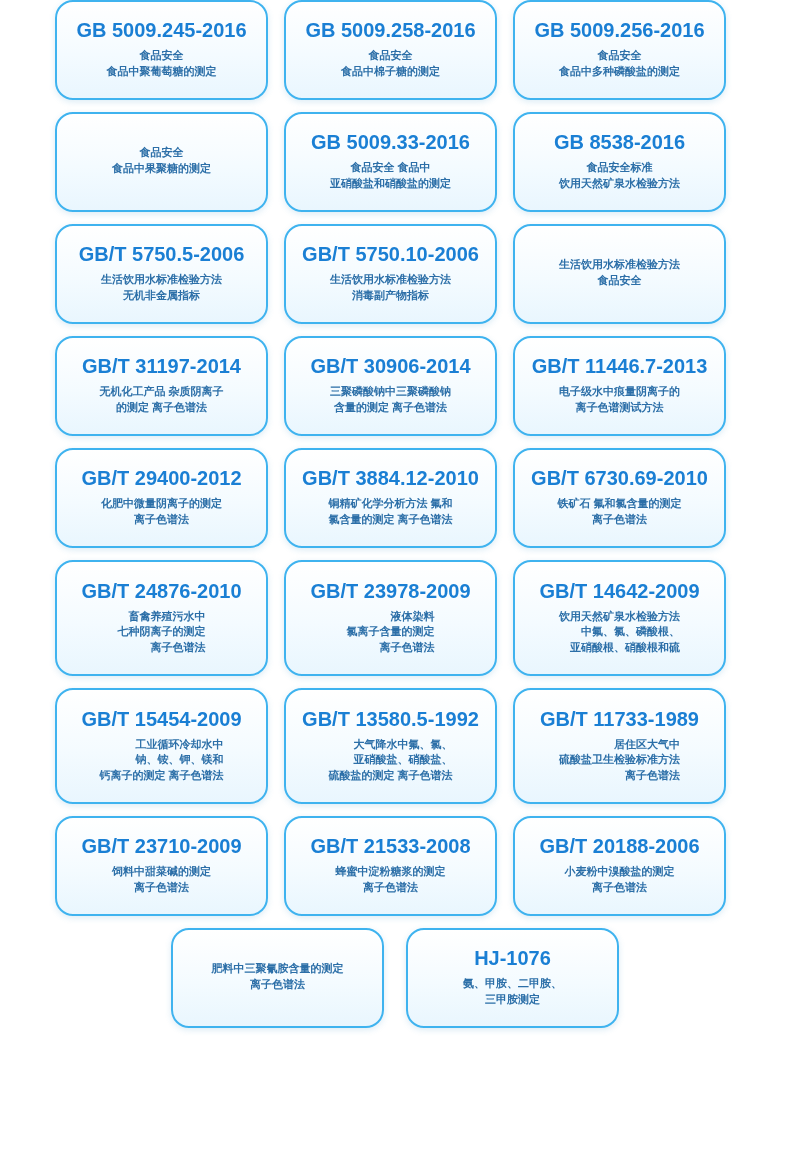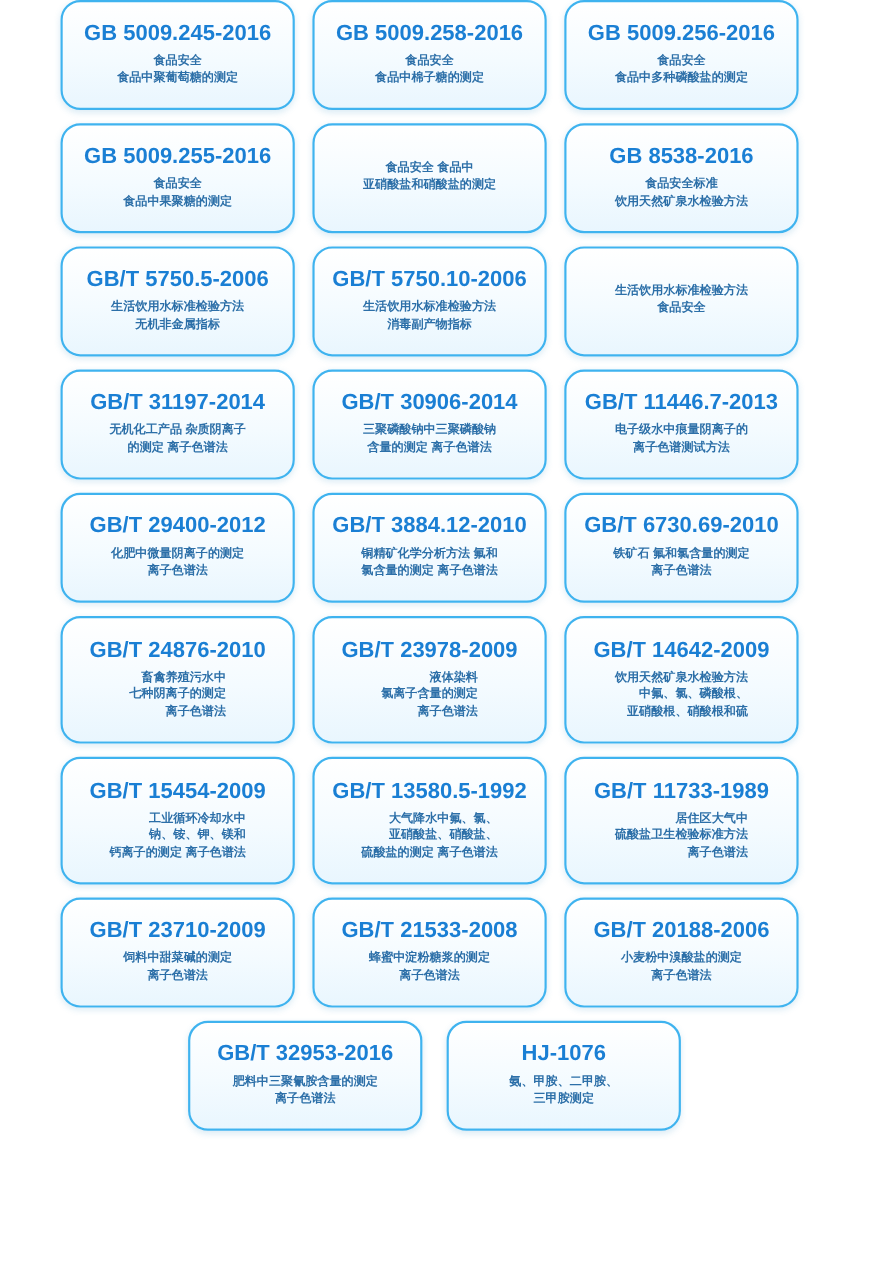--- a/index.html
+++ b/index.html
@@ -91,27 +91,27 @@
         </div>
       </div>
       <div class="card">
         <div class="code">GB 5009.256-2016</div>
         <div class="desc">
           <span class="line">食品安全</span>
           <span class="line">食品中多种磷酸盐的测定</span>
         </div>
       </div>
       <div class="card">
-        <div class="code">GB 5009.255-2016</div>
         <div class="desc">
           <span class="line">食品安全</span>
           <span class="line">食品中果聚糖的测定</span>
         </div>
       </div>
       <div class="card">
+        <div class="code">GB 5009.33-2016</div>
         <div class="desc">
           <span class="line">食品安全 食品中</span>
           <span class="line">亚硝酸盐和硝酸盐的测定</span>
         </div>
       </div>
       <div class="card">
         <div class="code">GB 8538-2016</div>
         <div class="desc">
           <span class="line">食品安全标准</span>
           <span class="line">饮用天然矿泉水检验方法</span>
@@ -244,21 +244,20 @@
       <div class="card">
         <div class="code">GB/T 20188-2006</div>
         <div class="desc">
           <span class="line">小麦粉中溴酸盐的测定</span>
           <span class="line">离子色谱法</span>
         </div>
       </div>
     </div>
   <div class="grid last-row" id="last-grid">
       <div class="card">
-        <div class="code">GB/T 32953-2016</div>
         <div class="desc">
           <span class="line">肥料中三聚氰胺含量的测定</span>
           <span class="line">离子色谱法</span>
         </div>
       </div>
       <div class="card">
         <div class="code">HJ-1076</div>
         <div class="desc">
           <span class="line">氨、甲胺、二甲胺、</span>
           <span class="line">三甲胺测定</span>

